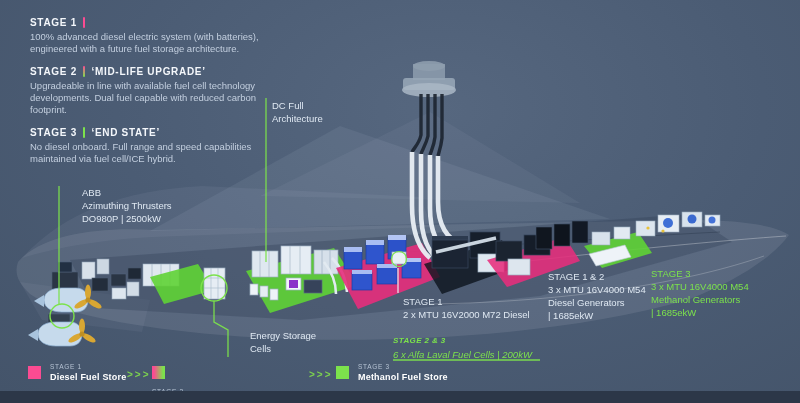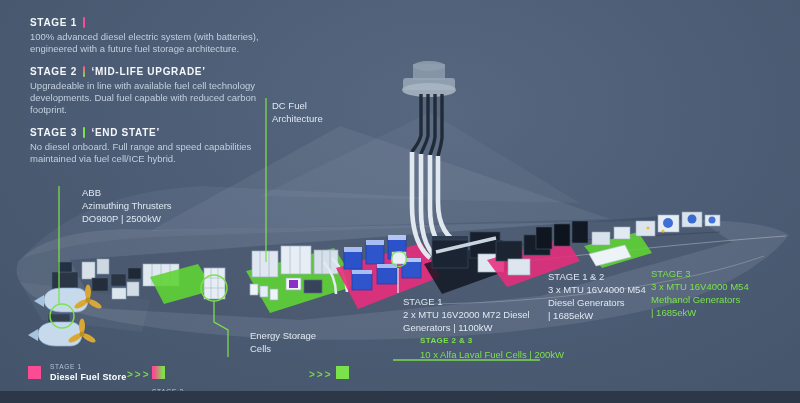--- a/index.html
+++ b/index.html
@@ -222,38 +222,37 @@
   </div>
 </div>
 
 <div class="callout" style="left:66px;top:186px;margin-left:16px;">
   <div>ABB</div>
   <div>Azimuthing Thrusters</div>
   <div>DO980P | 2500kW</div>
 </div>
 
 <div class="callout" style="left:272px;top:99px;">
-  <div>DC Fuel</div>
+  <div>DC Full</div>
   <div>Architecture</div>
 </div>
 
 <div class="callout" style="left:250px;top:329px;">
   <div>Energy Storage</div>
   <div>Cells</div>
 </div>
 
 <div class="callout" style="left:403px;top:295px;">
   <div>STAGE 1</div>
   <div>2 x MTU 16V2000 M72 Diesel</div>
-  <div>Generators | 1100kW</div>
-</div>
-
-<div class="callout green" style="left:420px;top:334px;">
+</div>
+
+<div class="callout green" style="left:393px;top:334px;font-style:italic;">
   <div class="mini">STAGE 2 &amp; 3</div>
-  <div>10 x Alfa Laval Fuel Cells | 200kW</div>
+  <div>6 x Alfa Laval Fuel Cells | 200kW</div>
 </div>
 
 <div class="callout" style="left:548px;top:270px;">
   <div>STAGE 1 &amp; 2</div>
   <div>3 x MTU 16V4000 M54</div>
   <div>Diesel Generators</div>
   <div>| 1685ekW</div>
 </div>
 
 <div class="callout green" style="left:651px;top:267px;">
@@ -274,15 +273,19 @@
 <div class="legend-item" style="left:152px;flex-direction:column;">
   <span class="swatch sw-mix"></span>
   <span>
     <div class="l-stage">STAGE 2</div>
     <div class="l-label">Dual Fuel Methanol/Diesel Store</div>
   </span>
 </div>
 <div class="l-arrow" style="left:309px;">&gt;&gt;&gt;</div>
 <div class="legend-item" style="left:336px;">
   <span class="swatch sw-green"></span>
+  <span>
+    <div class="l-stage">STAGE 3</div>
+    <div class="l-label">Methanol Fuel Store</div>
+  </span>
 </div>
 
 </div>
 
 </body></html>

